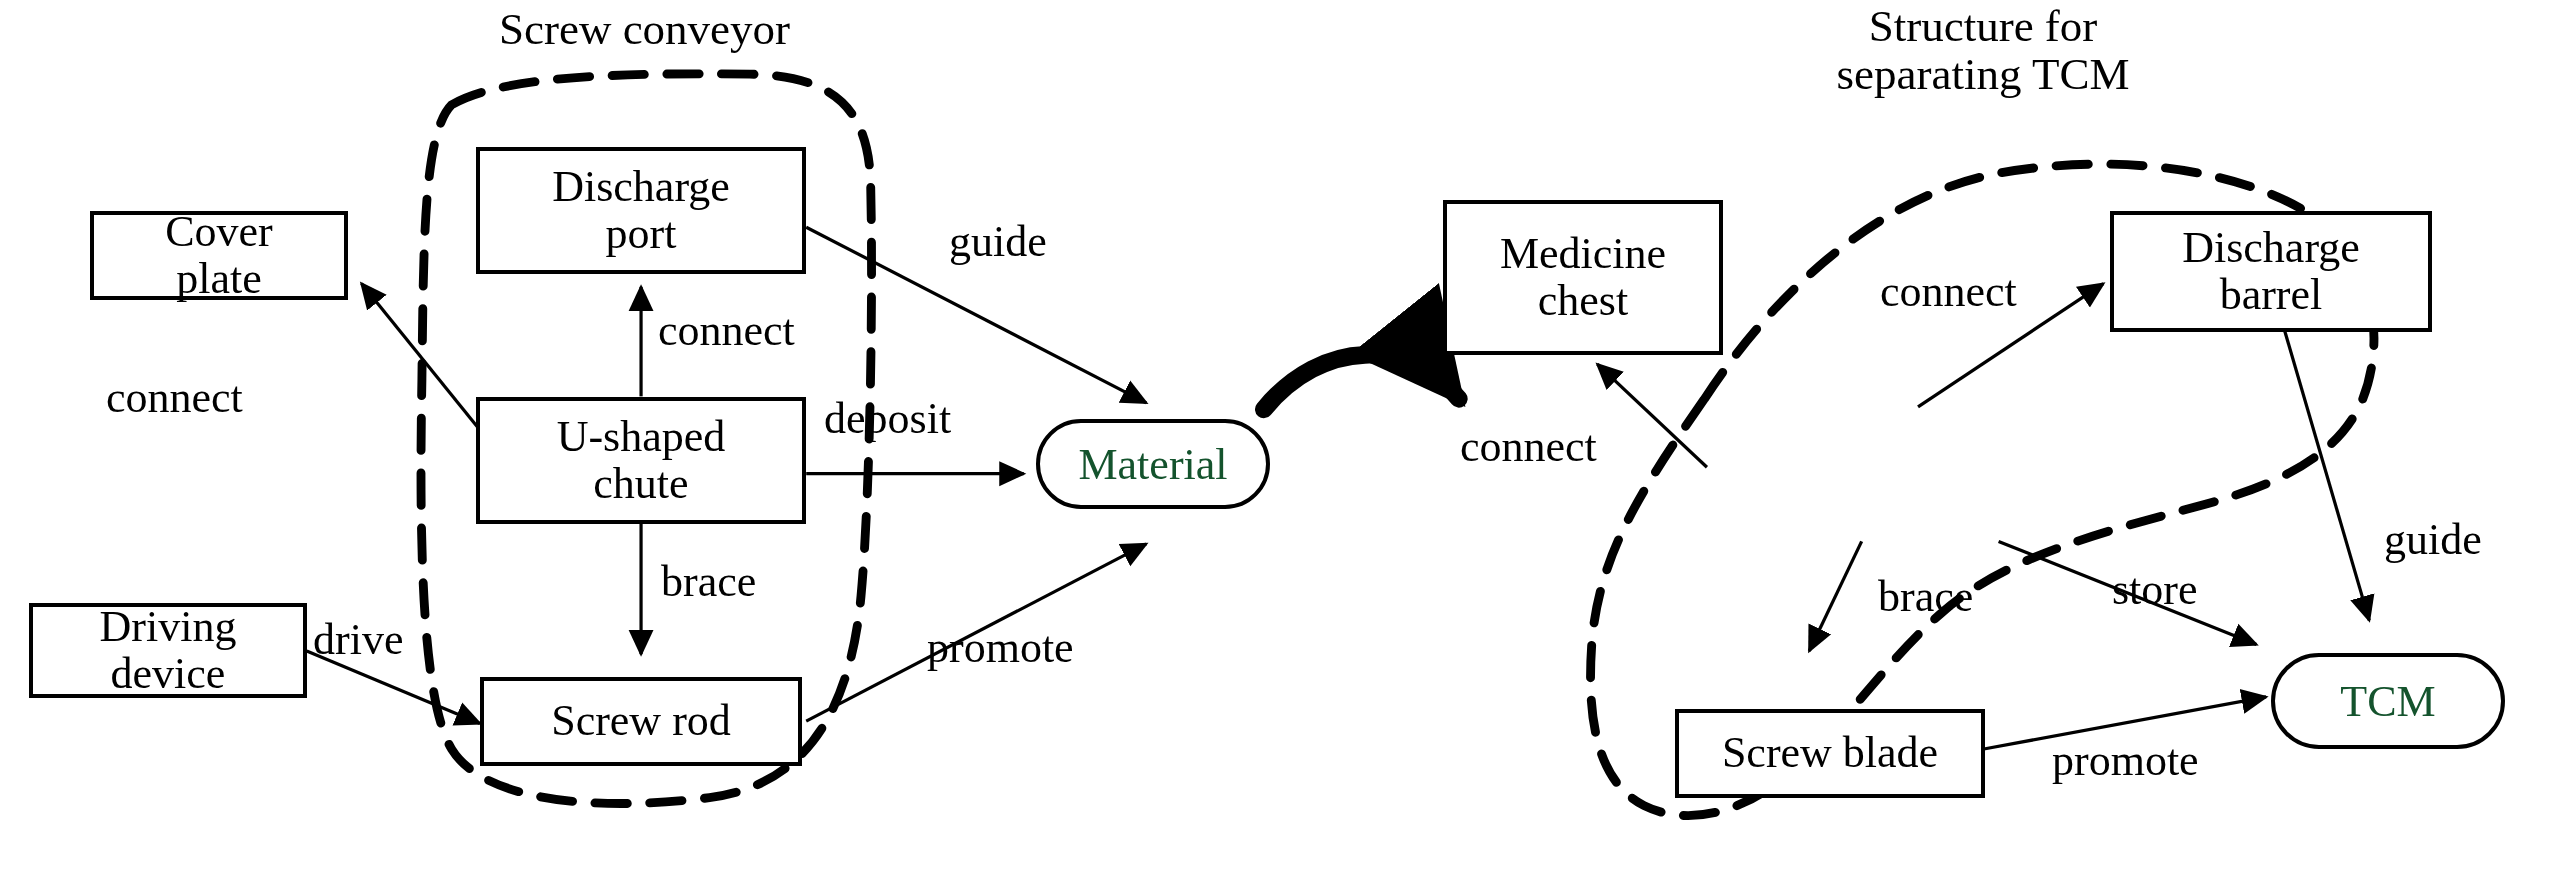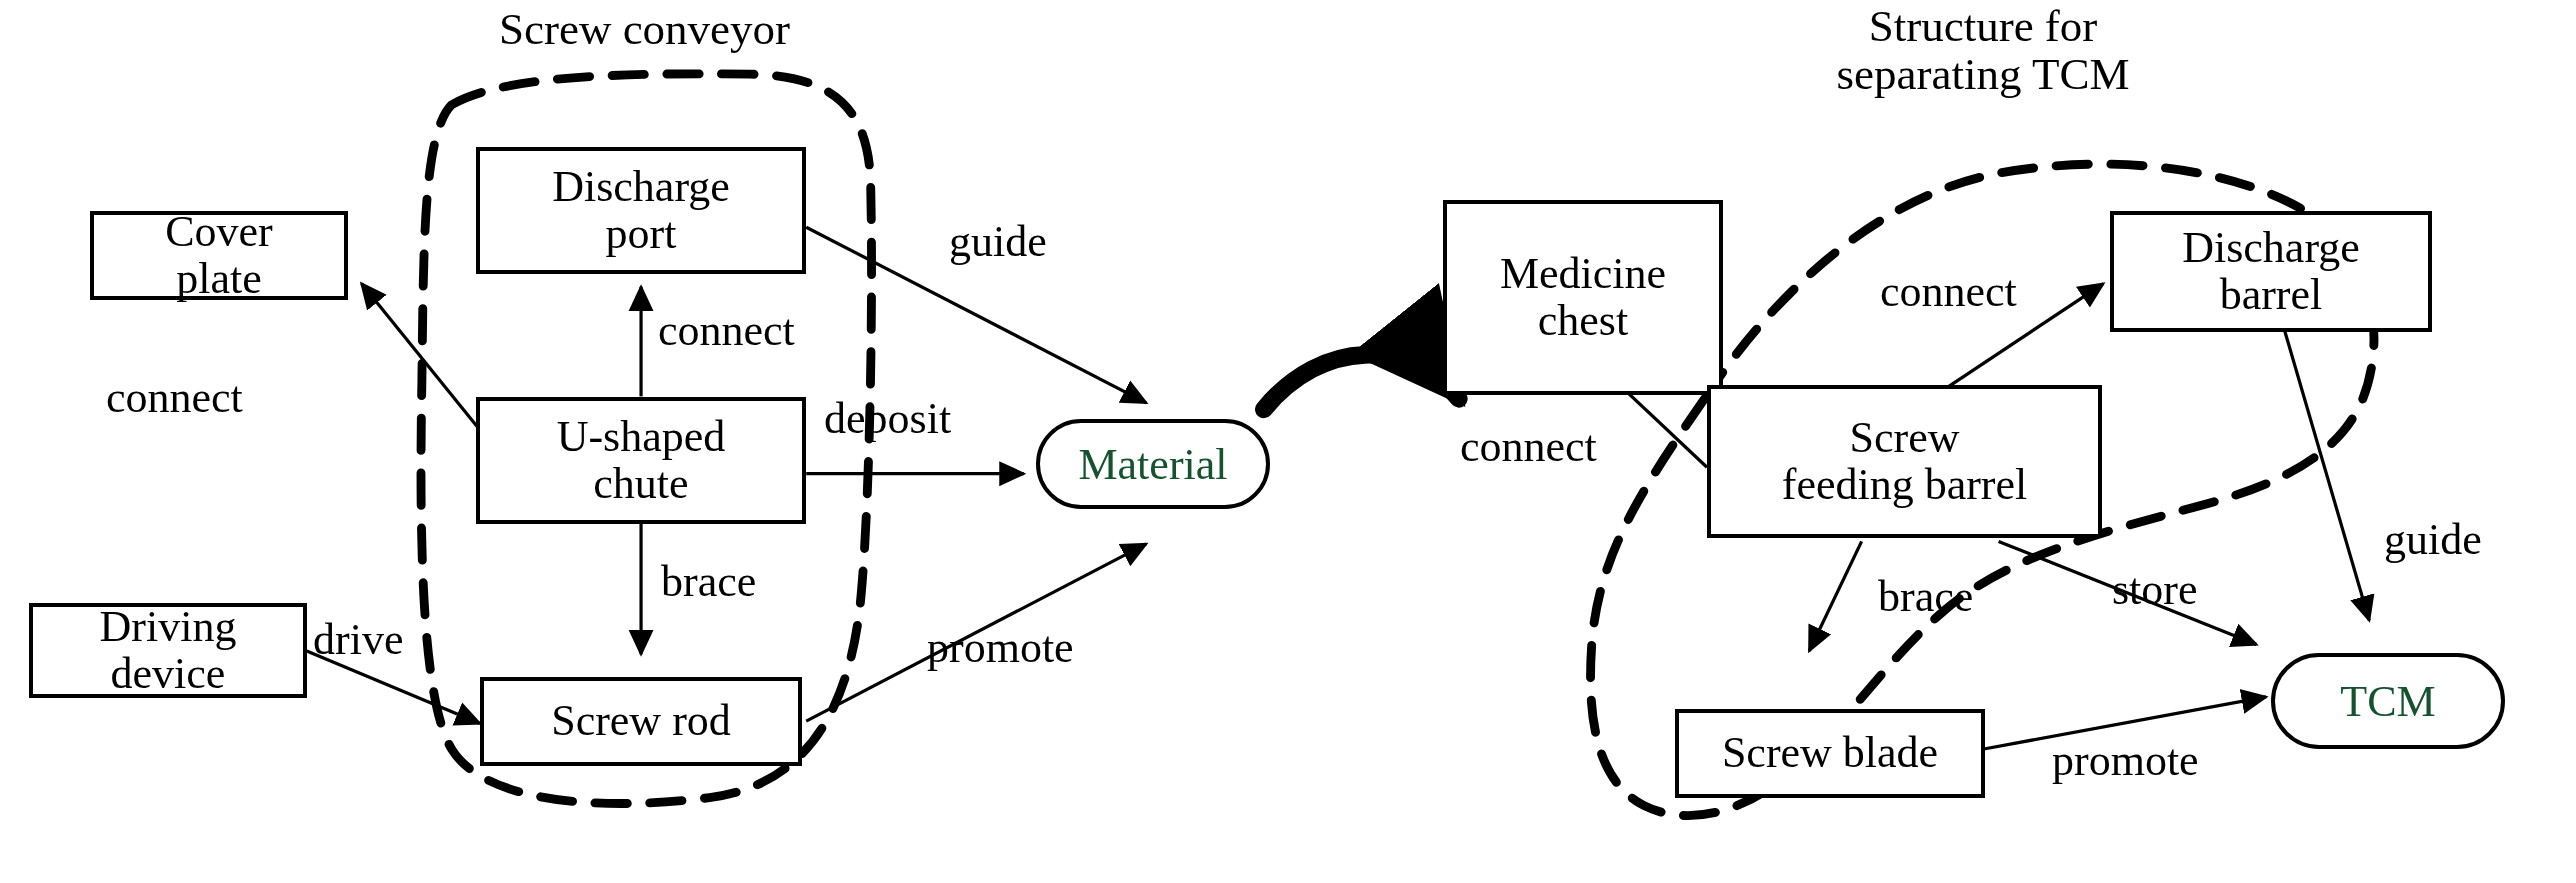--- a/index.html
+++ b/index.html
@@ -152,28 +152,26 @@
   <div class="node-rect" style="left:476px; top:147px; width:330px; height:127px;">Discharge
 port</div>
 
   <div class="node-rect" style="left:476px; top:397px; width:330px; height:127px;">U-shaped
 chute</div>
 
   <div class="node-rect" style="left:480px; top:677px; width:322px; height:89px;">Screw rod</div>
 
   <div class="node-oval" style="left:1036px; top:419px; width:234px; height:90px;">Material</div>
 
-  <div class="node-rect" style="left:1443px; top:200px; width:280px; height:195px;">Medicine
+  <div class="node-rect" style="left:1443px; top:200px; width:280px; height:155px;">Medicine
 chest</div>
 
   <div class="node-rect" style="left:2110px; top:211px; width:322px; height:121px;">Discharge
 barrel</div>
 
-  <div class="node-rect" style="left:1707px; top:385px; width:395px; height:153px;">Screw
-feeding barrel</div>
 
   <div class="node-rect" style="left:1675px; top:709px; width:310px; height:89px;">Screw blade</div>
 
   <div class="node-oval" style="left:2271px; top:653px; width:234px; height:96px;">TCM</div>
 
   <div class="edge-label" style="left:106px; top:372px;">connect</div>
 
   <div class="edge-label" style="left:658px; top:305px;">connect</div>
 
   <div class="edge-label" style="left:661px; top:556px;">brace</div>

